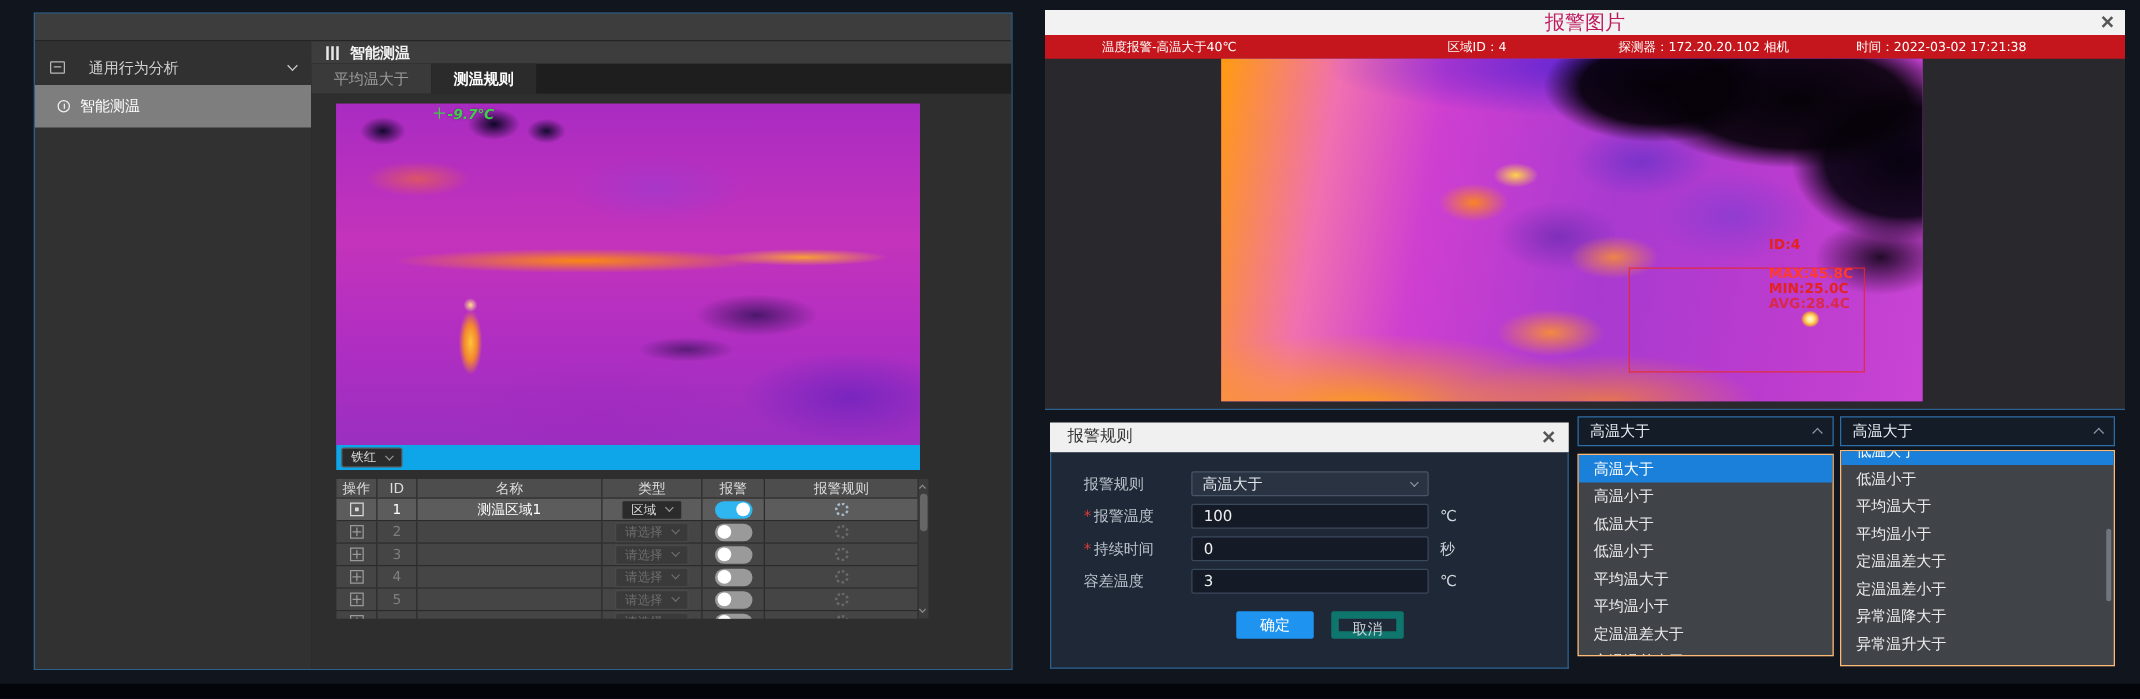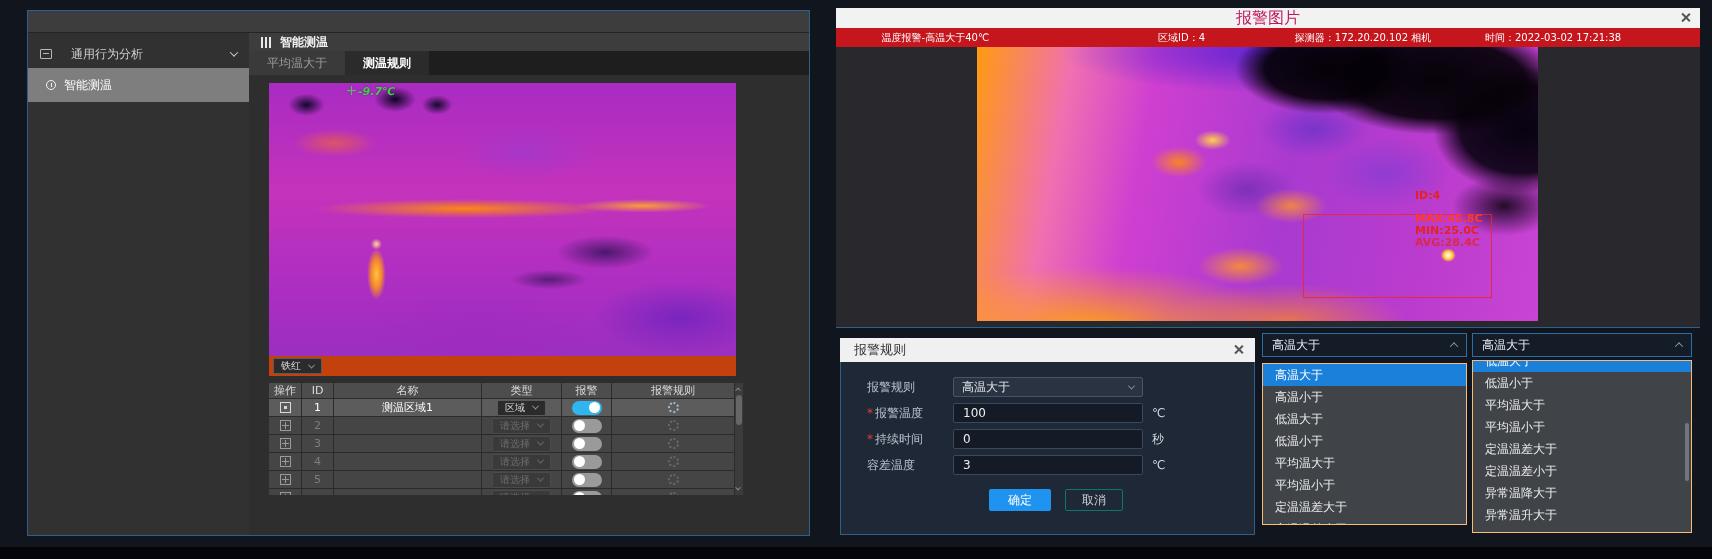--- a/index.html
+++ b/index.html
@@ -65,21 +65,21 @@
       radial-gradient(70px 24px at 72% 62%, rgba(40,16,80,.75), rgba(40,16,80,0) 70%),
       radial-gradient(55px 14px at 60% 72%, rgba(35,15,70,.6), rgba(35,15,70,0) 70%),
       radial-gradient(120px 50px at 88% 86%, rgba(110,35,190,.8), rgba(110,35,190,0) 72%),
       radial-gradient(150px 60px at 45% 92%, rgba(160,40,190,.6), rgba(160,40,190,0) 75%),
       radial-gradient(100px 40px at 55% 25%, rgba(150,60,210,.5), rgba(150,60,210,0) 70%),
       linear-gradient(180deg, #a92bc2 0%, #c433bb 40%, #b02ec2 70%, #9a2fc0 100%); font-style: italic; }
   .temp-overlay { position:absolute; left:78px; top:2px; color:#3fd04a; font-size:11px; font-weight:bold; text-shadow:0 0 2px rgba(0,0,0,.4); }
   .cross { display:inline-block; position:relative; width:9px; height:9px; margin-right:2px; }
   .cross::before { content:""; position:absolute; left:0; right:0; top:4px; height:1.3px; background:#3fd04a; }
   .cross::after { content:""; position:absolute; top:0; bottom:0; left:4px; width:1.3px; background:#3fd04a; }
-  .palette-bar { height:20px; background:#c2410c; display:flex; align-items:center; padding-left:4px; }
+  .palette-bar { height:20px; background:#0ea5e9; display:flex; align-items:center; padding-left:4px; }
   .mini-select { display:inline-flex; align-items:center; gap:8px; height:16px; padding:0 7px; background:#2b2b2b; border:1px solid #5a5a5a; border-radius:2px; color:#ddd; font-size:10px; cursor:pointer; }
   .mini-select .cv { width:5px; height:5px; color:#999; }
   .mini-select.disabled { background:#3a3a3a; border-color:#4a4a4a; color:#6e6e6e; }
   .mini-select.disabled .cv { color:#6e6e6e; }
 
   .table-wrap { position:absolute; left:20px; top:308px; width:474px; height:112px; overflow:hidden; display:flex; }
   .tbl { width:466px; }
   .trow { display:flex; height:18px; border-bottom:1px solid #2b2b2b; background:#454545; color:#7e7e7e; font-size:11px; }
   .trow.hdr { height:16px; background:#4d4d4d; color:#ddd; }
   .trow.sel-row { background:#5c5c5c; color:#fff; }
@@ -129,21 +129,21 @@
   .rdlg-body { position:absolute; left:0; right:0; top:24px; bottom:0; background:#1f2836; border:1px solid #2c618f; border-top:none; padding:13px 0 0 26px; }
   .frow { display:flex; align-items:center; height:24px; margin-bottom:2px; font-size:12px; }
   .flabel { width:86px; color:#b9c2cc; }
   .star { color:#e03b3b; margin-right:2px; }
   .fsel { width:190px; height:20px; background:#2a3342; border:1px solid #475468; border-radius:2px; color:#dfe5ea; display:flex; align-items:center; justify-content:space-between; padding:0 8px; cursor:pointer; }
   .fsel .cv { color:#8a97a8; width:5px; height:5px; }
   .finput { width:190px; height:20px; background:#141b26; border:1px solid #3a485c; border-radius:2px; color:#eee; font-size:12px; padding:0 9px; font-family:inherit; }
   .funit { margin-left:9px; color:#cfd6dd; }
   .btnrow { display:flex; gap:14px; margin-top:12px; margin-left:122px; }
   .btn-ok { width:62px; height:22px; background:#1f93f0; border:none; border-radius:2px; color:#fff; font-size:12px; cursor:pointer; font-family:inherit; }
-  .btn-cancel { width:58px; height:22px; background:transparent; border:1px solid #0f766e; border-radius:2px; color:#ccd2d9; font-size:12px; cursor:pointer; font-family:inherit; }
+  .btn-cancel { width:58px; height:22px; background:transparent; border:6px solid #0f766e; border-radius:2px; color:#ccd2d9; font-size:12px; cursor:pointer; font-family:inherit; }
 
   
   .dd-sel { position:absolute; height:24px; background:#141c28; border:1px solid #2c6ea6; color:#e8edf2; font-size:12px; display:flex; align-items:center; justify-content:space-between; padding:0 9px; cursor:pointer; }
   .dd-sel .cv { color:#8a97a8; }
   .dd1-sel { left:1262px; top:333px; width:205px; }
   .dd2-sel { left:1472px; top:333px; width:220px; }
   .dd-list { position:absolute; background:#404449; border:1px solid #fdba74; overflow:hidden; font-size:12px; color:#ececec; }
   .dd1-list { left:1262px; top:363px; width:205px; height:162px; }
   .dd2-list { left:1472px; top:360px; width:220px; height:173px; }
   .dd1-list .notch { position:absolute; left:22px; top:-5px; width:0; height:0; border-left:5px solid transparent; border-right:5px solid transparent; border-bottom:5px solid #404449; }

